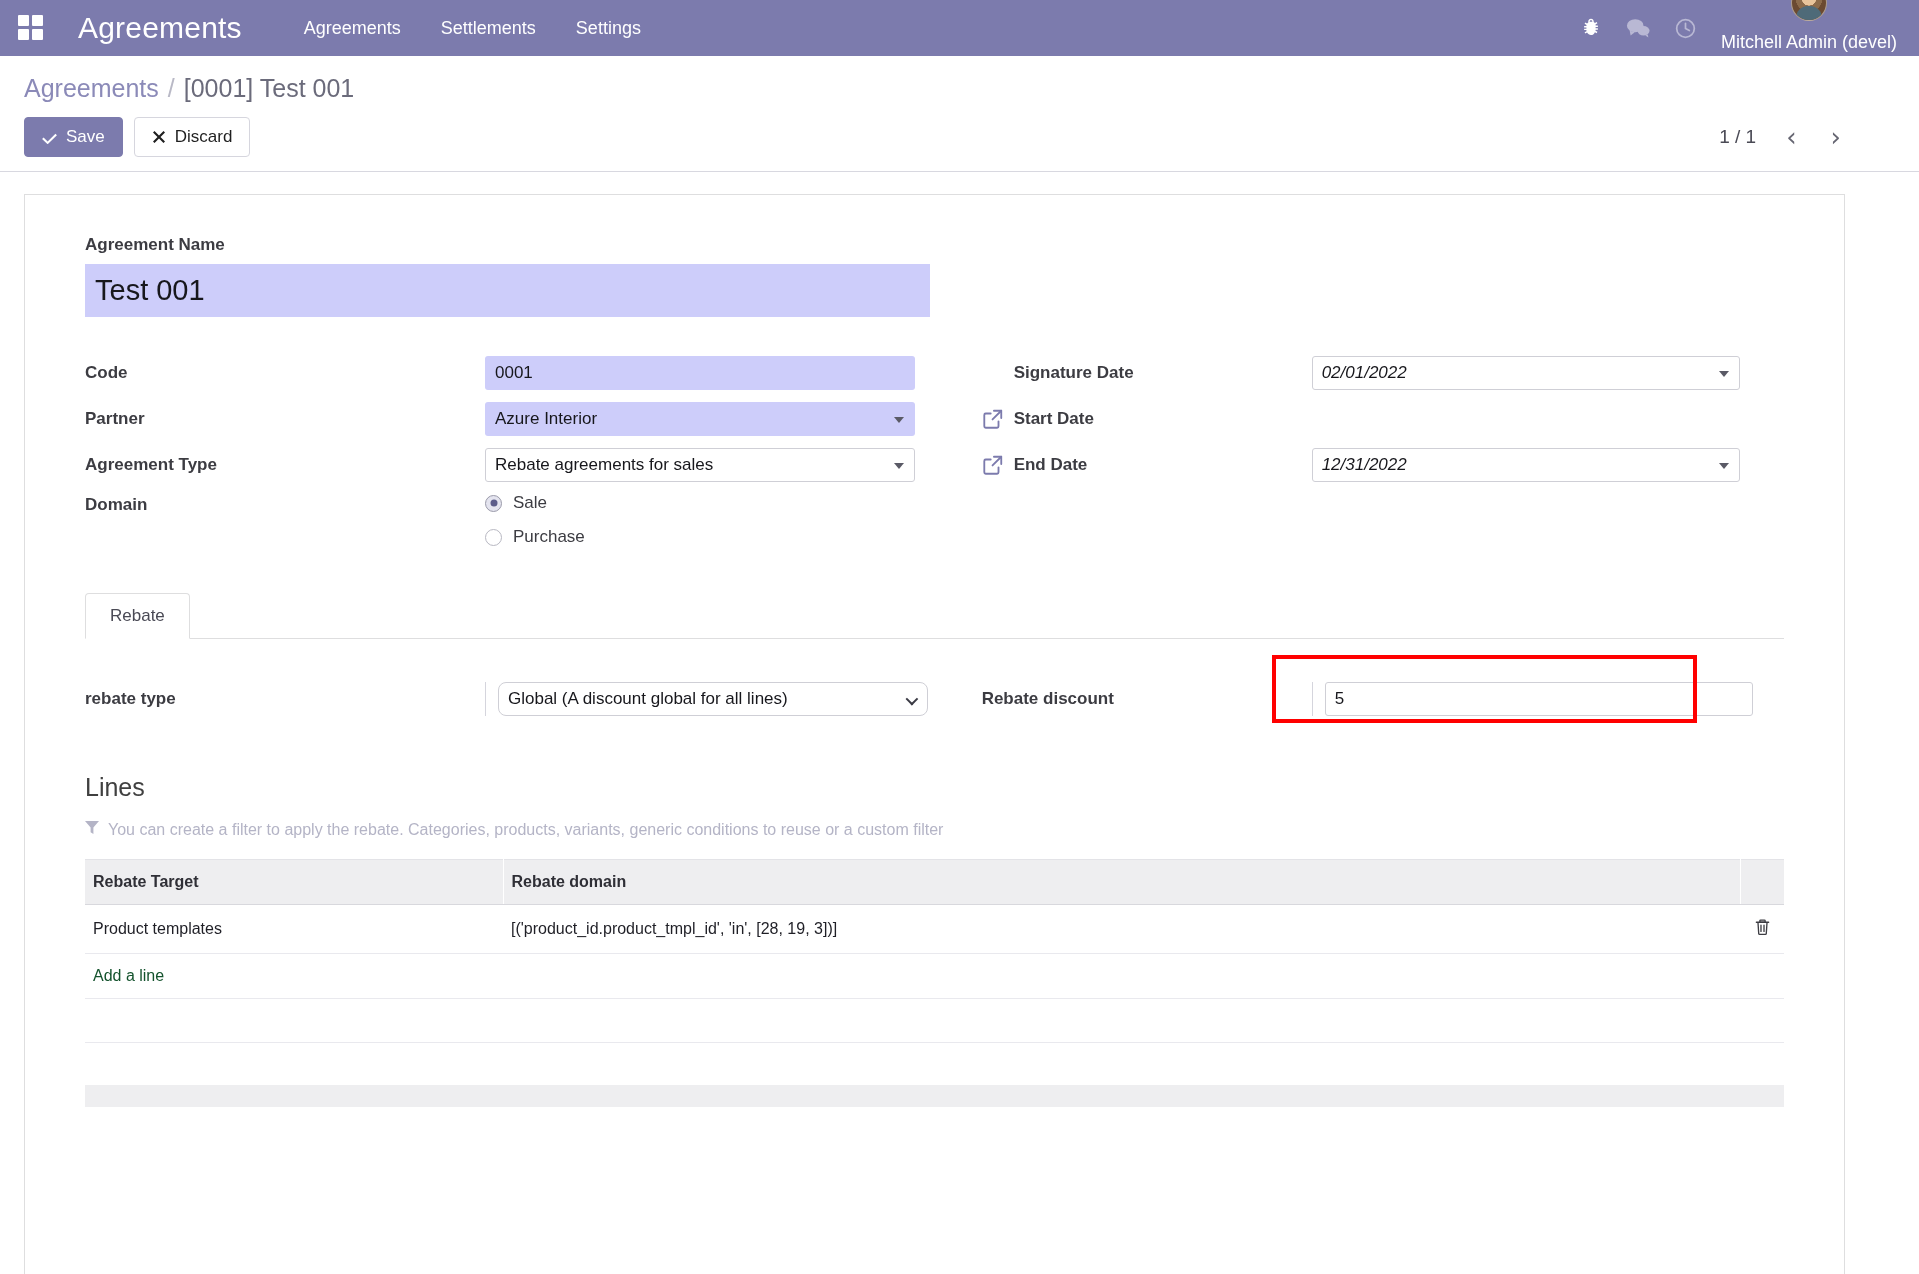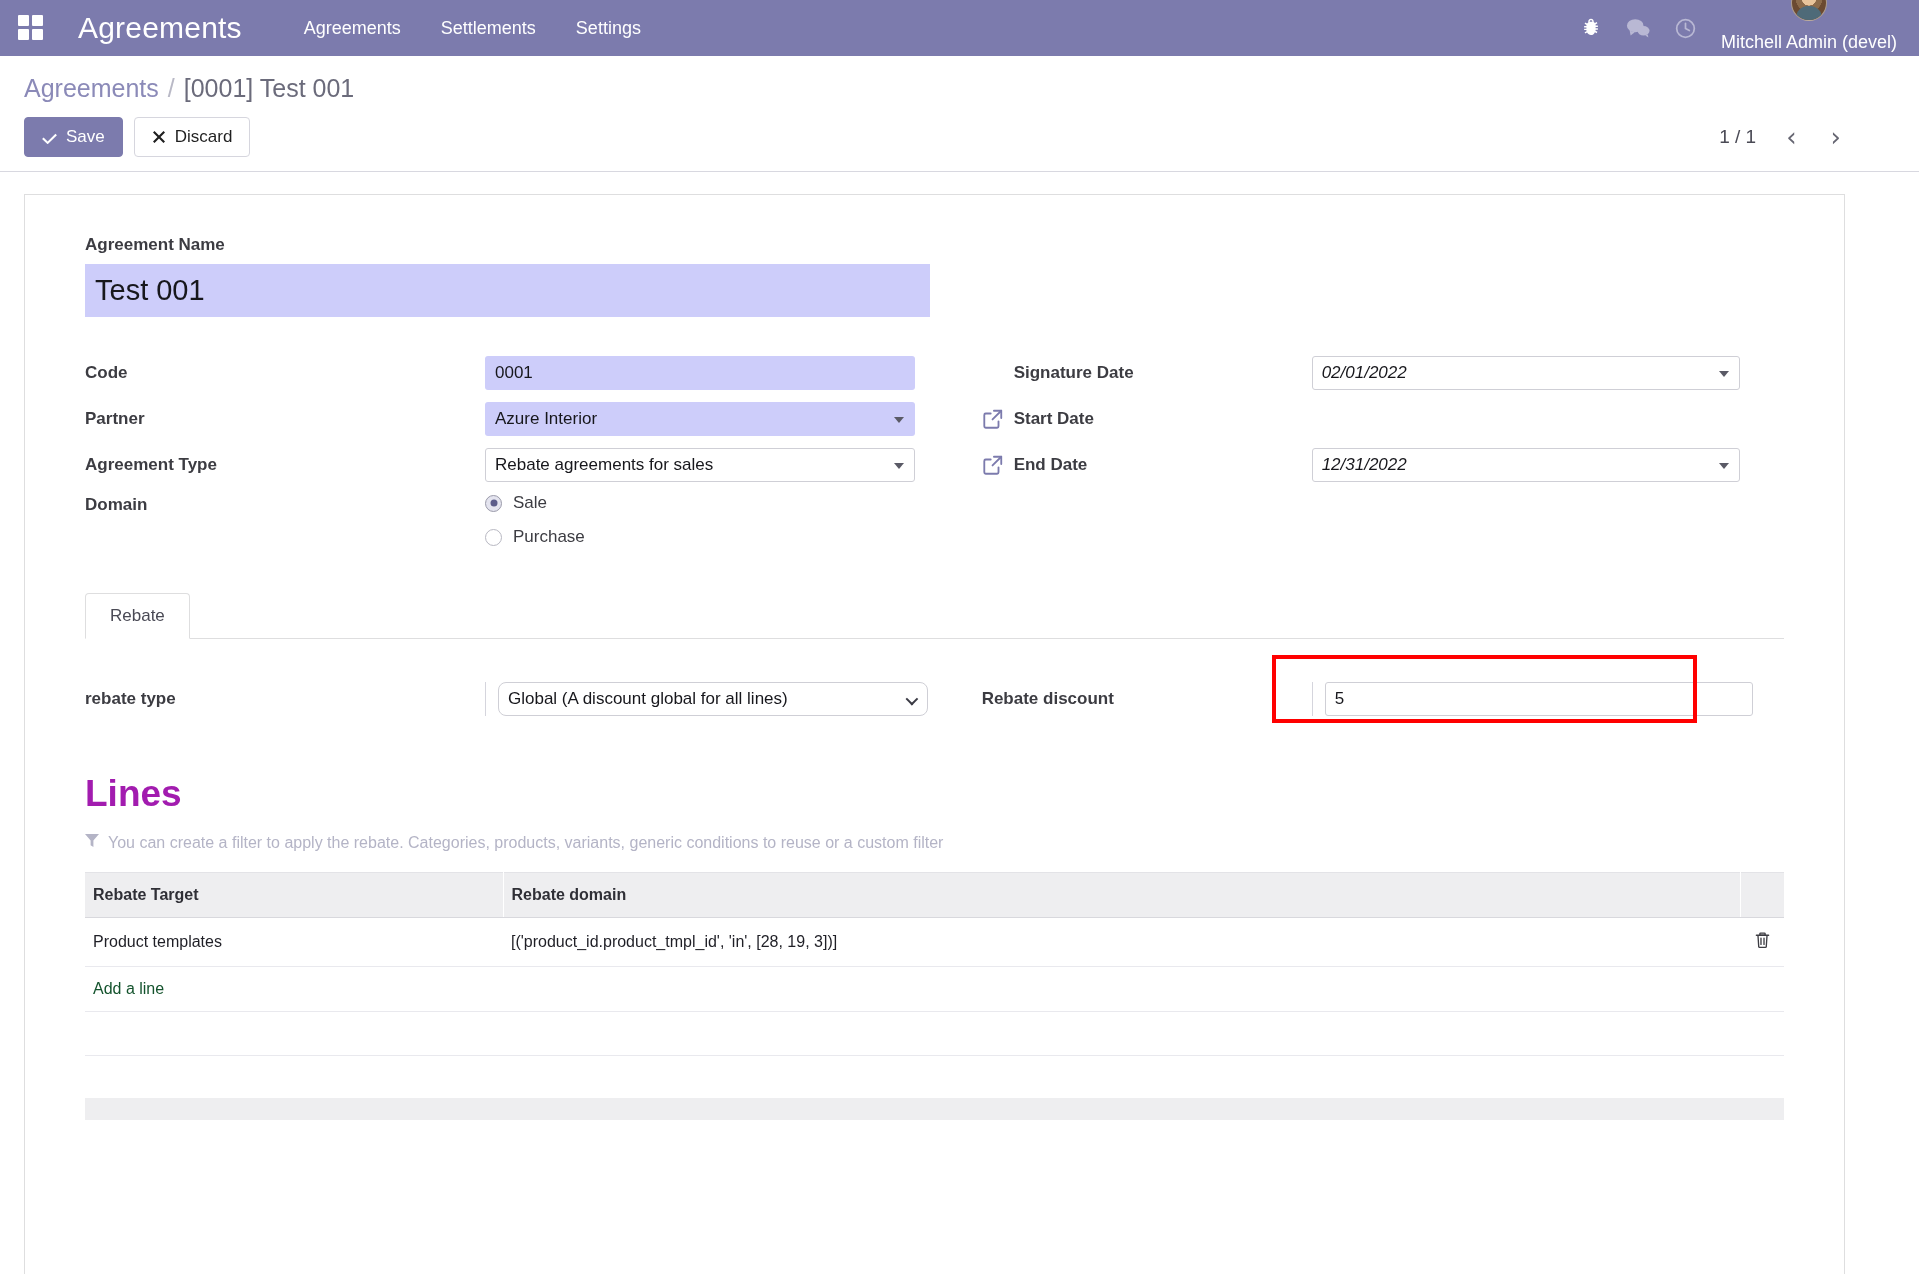--- a/index.html
+++ b/index.html
@@ -278,23 +278,23 @@
   }
   .discount-inner {
     border-left: 1px solid #d5d5dd;
     padding-left: 12px;
     display: flex; align-items: center;
   }
 
   
   .lines { margin-top: 50px; }
   .lines-title {
-    font-size: 37px;
-    color: #a21caf;
-    font-weight: bold;
+    font-size: 25px;
+    color: #404040;
+    font-weight: normal;
   }
   .lines-hint {
     margin-top: 18px;
     font-size: 16px;
     color: #b4b4c6;
     display: flex; align-items: center; gap: 9px;
   }
   .filter-ico { flex: none; }
 
   table.list {

